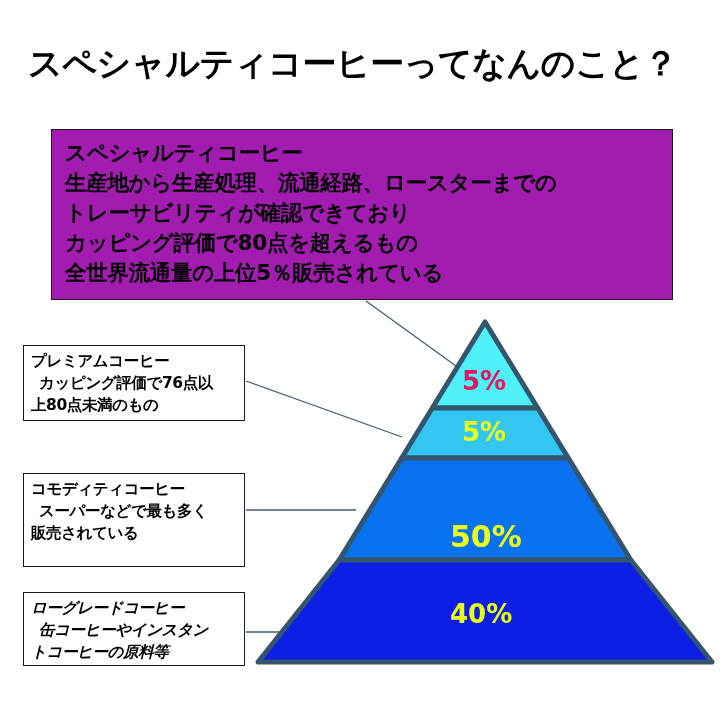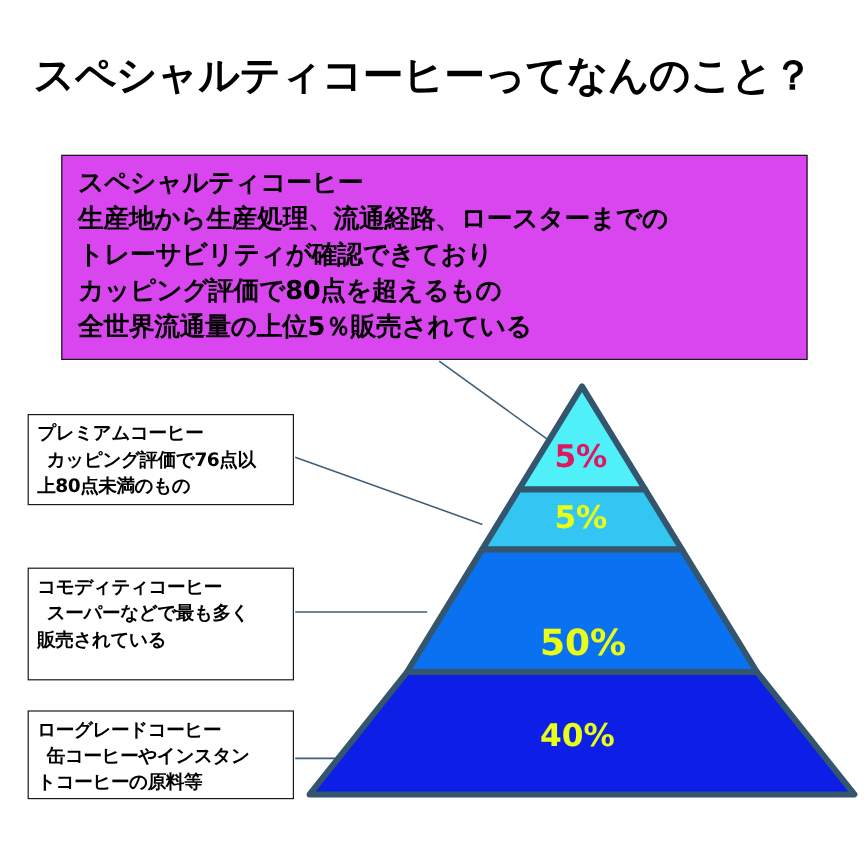--- a/index.html
+++ b/index.html
@@ -40,21 +40,21 @@
 
   
   .definition-box {
     position: absolute;
     left: 51px;
     top: 129px;
     width: 622px;
     height: 171px;
     box-sizing: border-box;
     border: 1.6px solid #1a1a1a;
-    background: #d946ef;
+    background: #a21caf;
     padding: 8px 0 0 13px;
   }
   .definition-line {
     font-size: 21.5px;
     font-weight: bold;
     line-height: 30px;
     letter-spacing: -0.3px;
     white-space: nowrap;
     color: #000000;
   }
@@ -62,21 +62,21 @@
   
   .annot-box {
     position: absolute;
     box-sizing: border-box;
     border: 1.5px solid #1a1a1a;
     background: #ffffff;
     padding: 4px 0 0 7px;
   }
   .annot-box.b1 { left: 23px;  top: 345px; width: 222px; height: 76px; }
   .annot-box.b2 { left: 23px;  top: 473px; width: 222px; height: 94px; }
-  .annot-box.b3 { left: 23px;  top: 592px; width: 222px; height: 74px; }
+  .annot-box.b3 { left: 23px;  top: 592px; width: 222px; height: 74px; font-style: italic; }
 
   .annot-line {
     font-size: 15.5px;
     font-weight: bold;
     line-height: 22px;
     letter-spacing: -0.4px;
     white-space: nowrap;
     color: #000000;
   }
   .annot-line.indent { padding-left: 8px; }

